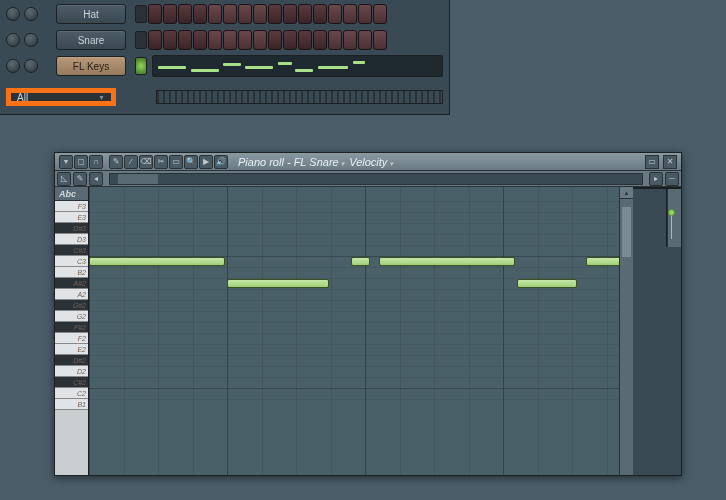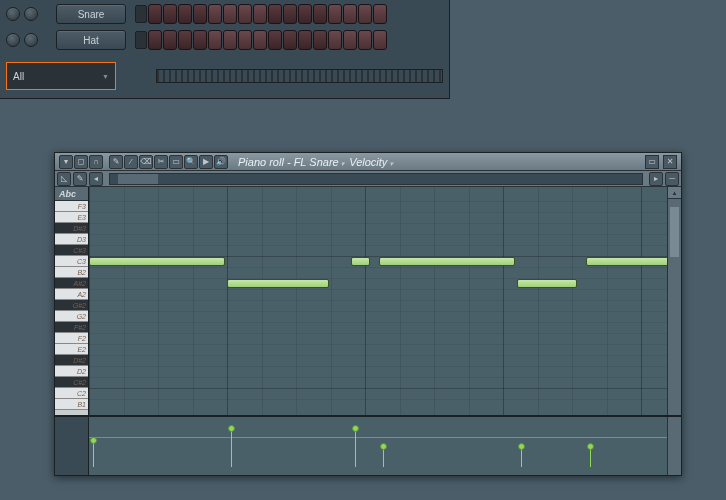--- a/index.html
+++ b/index.html
@@ -13,36 +13,36 @@
 .ch-btn{width:70px;height:20px;margin:0 8px;background:linear-gradient(#4d5c66,#3a4852);border:1px solid #1a2024;border-radius:3px;color:#c9d4d9;font-size:10px;display:flex;align-items:center;justify-content:center;cursor:pointer;box-shadow:inset 0 1px 0 rgba(255,255,255,.1)}
 .ch-btn.sel{background:linear-gradient(#b89878,#957a5e);color:#2a2018}
 .led-cell{width:12px;height:18px;border-radius:2px;background:#2a3238;border:1px solid #1a2024;margin:0 1px}
 .led-on{background:radial-gradient(circle,#8fd85a 0%,#4a7a2a 90%)}
 .steps{display:flex;gap:1px}
 .step{width:14px;height:20px;border-radius:3px;border:1px solid #1a1216;background:linear-gradient(#5a3a3e,#3a2428);cursor:pointer}
 .step.alt{background:linear-gradient(#6a484c,#4a3034)}
 .mini-roll{flex:1;height:22px;margin-left:4px;background:#1e2a30;border:1px solid #1a2024;position:relative;border-radius:2px}
 .mini-note{position:absolute;height:3px;background:#a7e088;border-radius:1px}
 .bottom-bar{display:flex;align-items:center;margin-top:10px}
-.all-combo{width:110px;height:16px;background:#2a3238;border:1px solid #f97316;color:#c9d4d9;font-size:10px;padding:13px 6px;display:flex;align-items:center;justify-content:space-between}
+.all-combo{width:110px;height:16px;background:#2a3238;border:5px solid #f97316;color:#c9d4d9;font-size:10px;padding:4px 6px;display:flex;align-items:center;justify-content:space-between}
 .tri{font-size:7px;color:#888}
 .ruler-mini{flex:1;height:14px;margin-left:40px;background:repeating-linear-gradient(90deg,#2a3238 0,#2a3238 2px,#3a4a54 2px,#3a4a54 6px);border:1px solid #1a2024}
 
 
 .pr-window{position:absolute;top:152px;left:54px;width:628px;height:324px;background:#3a4a54;border:1px solid #1a2024;box-shadow:0 2px 8px rgba(0,0,0,.5)}
 .pr-title{height:18px;background:linear-gradient(#8a98a0,#6a7a84);display:flex;align-items:center;padding:0 4px;gap:2px;border-bottom:1px solid #2a3238}
 .tb-grp{display:flex;gap:1px;margin-right:4px}
 .tb-btn{width:14px;height:14px;background:#4a5a64;border:1px solid #2a3238;border-radius:2px;font-size:8px;color:#c0c8cc;display:flex;align-items:center;justify-content:center;cursor:pointer}
 .pr-title-text{flex:1;color:#e8f0f4;font-size:11px;padding-left:4px;font-style:italic}
 .pr-title-text .dd{font-size:7px;color:#c0c8cc;margin:0 2px}
 .win-btn{width:14px;height:14px;background:#4a5a64;border:1px solid #2a3238;font-size:8px;color:#c0c8cc;display:flex;align-items:center;justify-content:center;cursor:pointer;margin-left:2px}
 .pr-toolbar2{height:16px;background:#6a7a84;display:flex;align-items:center;border-bottom:1px solid #2a3238;padding:0 2px;gap:2px}
 .hscroll{flex:1;height:12px;background:#3a4a54;border:1px solid #2a3238;margin:0 4px;position:relative}
 .hscroll-thumb{position:absolute;left:8px;width:40px;height:100%;background:#5a6a74}
-.pr-body{position:relative;height:calc(100% - 34px);display:flex;flex-direction:column}
+.pr-body{position:relative;height:calc(100% - 34px);display:flex;flex-direction:row}
 .pr-main{flex:1;display:flex;overflow:hidden;position:relative}
 .pr-keys{width:34px;background:#c8cdd0;border-right:1px solid #1a2024;position:relative}
 .key{position:absolute;left:0;right:0;height:11px;border-bottom:1px solid #888;font-size:7px;color:#888;text-align:right;padding-right:2px;line-height:11px}
 .key.black{background:#2a3238;color:#666}
 .key.white{background:#e0e4e6}
 .note-label{position:absolute;right:2px;font-size:7px;color:#7a6050;font-style:italic}
 .pr-grid{flex:1;background:#4a6068;position:relative;overflow:hidden}
 .gridlines{position:absolute;inset:0}
 .vline{position:absolute;top:0;bottom:0;width:1px;background:rgba(0,0,0,.1)}
 .vline.bar{background:rgba(0,0,0,.3)}
@@ -66,20 +66,46 @@
 </head>
 <body>
 
 <div class="seq-panel">
   <div id="seq-rows">
       <div class="seq-row">
         <div class="knob-pair">
           <div class="knob"></div>
           <div class="knob"></div>
         </div>
+  <div class="ch-btn ">Hat</div>
+  <div class="led-cell "></div>
+        <div class="steps">
+          <div class="step"></div>
+          <div class="step"></div>
+          <div class="step"></div>
+          <div class="step"></div>
+          <div class="step alt"></div>
+          <div class="step alt"></div>
+          <div class="step alt"></div>
+          <div class="step alt"></div>
+          <div class="step"></div>
+          <div class="step"></div>
+          <div class="step"></div>
+          <div class="step"></div>
+          <div class="step alt"></div>
+          <div class="step alt"></div>
+          <div class="step alt"></div>
+          <div class="step alt"></div>
+        </div>
+      </div>
+      <div class="seq-row">
+        <div class="knob-pair">
+          <div class="knob"></div>
+          <div class="knob"></div>
+        </div>
   <div class="ch-btn ">Snare</div>
   <div class="led-cell "></div>
         <div class="steps">
           <div class="step"></div>
           <div class="step"></div>
           <div class="step"></div>
           <div class="step"></div>
           <div class="step alt"></div>
           <div class="step alt"></div>
           <div class="step alt"></div>
@@ -92,39 +118,31 @@
           <div class="step alt"></div>
           <div class="step alt"></div>
           <div class="step alt"></div>
         </div>
       </div>
       <div class="seq-row">
         <div class="knob-pair">
           <div class="knob"></div>
           <div class="knob"></div>
         </div>
-  <div class="ch-btn ">Hat</div>
-  <div class="led-cell "></div>
-        <div class="steps">
-          <div class="step"></div>
-          <div class="step"></div>
-          <div class="step"></div>
-          <div class="step"></div>
-          <div class="step alt"></div>
-          <div class="step alt"></div>
-          <div class="step alt"></div>
-          <div class="step alt"></div>
-          <div class="step"></div>
-          <div class="step"></div>
-          <div class="step"></div>
-          <div class="step"></div>
-          <div class="step alt"></div>
-          <div class="step alt"></div>
-          <div class="step alt"></div>
-          <div class="step alt"></div>
+  <div class="ch-btn sel">FL Keys</div>
+  <div class="led-cell led-on"></div>
+        <div class="mini-roll">
+          <div class="mini-note" style="left: 5px; top: 10px; width: 28px;"></div>
+          <div class="mini-note" style="left: 38px; top: 13px; width: 28px;"></div>
+          <div class="mini-note" style="left: 70px; top: 7px; width: 18px;"></div>
+          <div class="mini-note" style="left: 92px; top: 10px; width: 28px;"></div>
+          <div class="mini-note" style="left: 125px; top: 6px; width: 14px;"></div>
+          <div class="mini-note" style="left: 142px; top: 13px; width: 18px;"></div>
+          <div class="mini-note" style="left: 165px; top: 10px; width: 30px;"></div>
+          <div class="mini-note" style="left: 200px; top: 5px; width: 12px;"></div>
         </div>
       </div>
     </div>
   <div class="bottom-bar">
     <div class="all-combo">
       <span>All</span>
       <span class="tri">▼</span>
     </div>
     <div class="ruler-mini"></div>
   </div>

